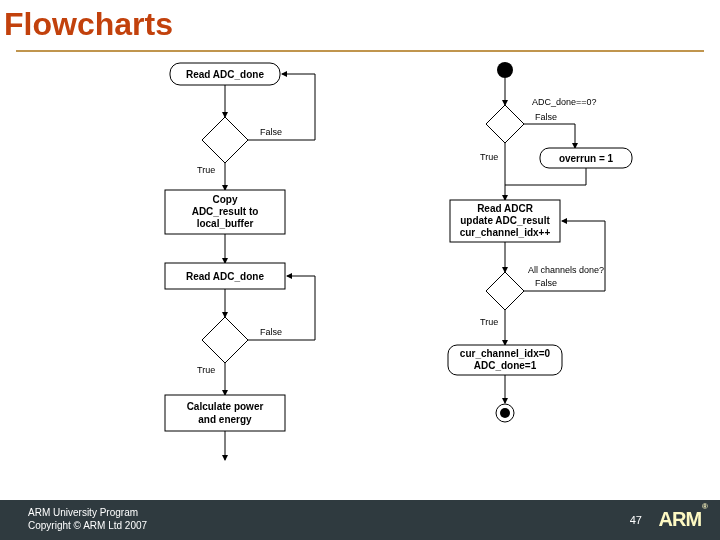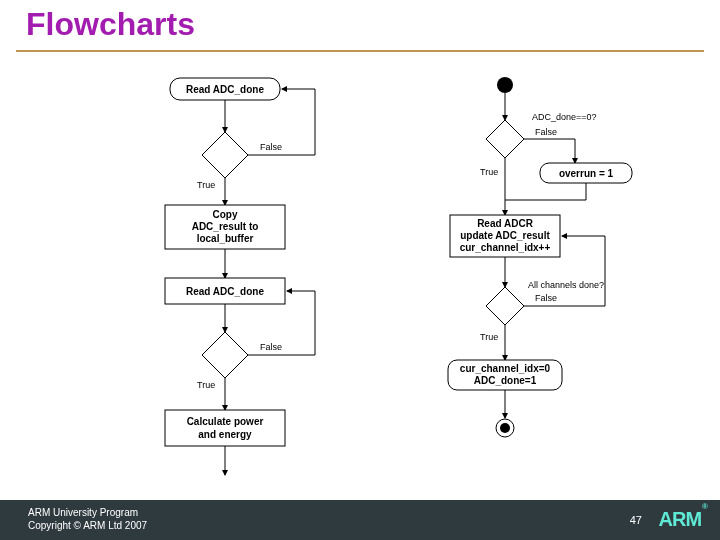--- a/index.html
+++ b/index.html
@@ -10,35 +10,35 @@
     background: #fff;
     overflow: hidden;
   }
   .slide {
     position: relative;
     width: 720px; height: 540px;
     background: #fff;
   }
   .title {
     position: absolute;
-    top: 6px; left: 26px;
+    top: 6px; left: 4px;
     font-size: 32px;
     font-weight: bold;
-    color: #a21caf;
+    color: #c2410c;
   }
   .rule {
     position: absolute;
     top: 50px; left: 16px;
     width: 688px;
     height: 0;
     border-top: 2px solid #c0954e;
   }
   .content {
     position: absolute;
-    left: 0; top: 55px;
+    left: 0; top: 40px;
     width: 632px; height: 440px;
   }
   .footer {
     position: absolute;
     left: 0; bottom: 0;
     width: 720px; height: 40px;
     background: #2f3a3f;
     color: #fff;
     font-size: 10px;
   }
@@ -59,21 +59,21 @@
     position: absolute;
     right: 78px; top: 14px;
     font-size: 11px;
     color: #fff;
   }
   .footer .logo {
     position: absolute;
     right: 14px; top: 8px;
     font-size: 20px;
     font-weight: bold;
-    color: #5eead4;
+    color: #fef9c3;
     letter-spacing: -1px;
   }
   .footer .logo sup { font-size: 8px; position: relative; top: -9px; left: 1px; }
 
   
   svg { position: absolute; }
   .box-text { font-size: 10px; font-weight: bold; font-family: Arial; fill: #000; }
   .lbl-text { font-size: 9px; font-family: Arial; fill: #000; }
 </style>
 </head>

